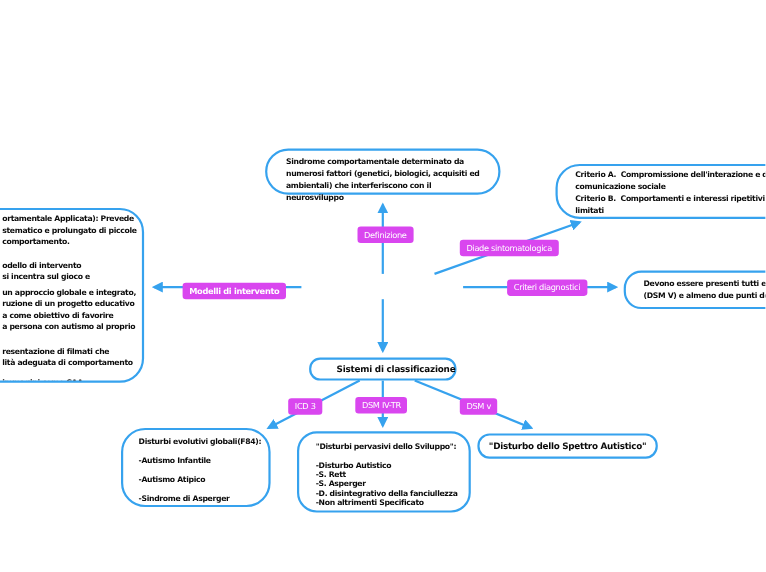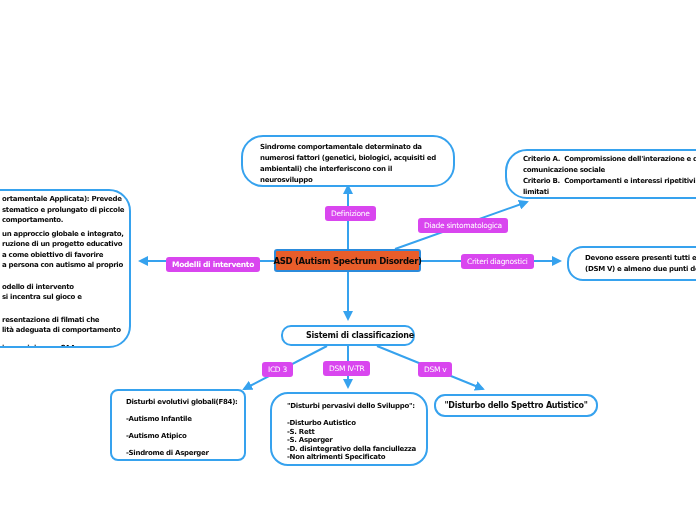--- a/index.html
+++ b/index.html
@@ -24,37 +24,37 @@
     background:#e85d2a;border:2px solid #2b8bdb;border-radius:3px;box-sizing:border-box;
     display:flex;align-items:center;justify-content:center;z-index:5;
     font-size:8.5px;font-weight:700;letter-spacing:-0.3px;color:#0a0a0a;white-space:nowrap;
   }
   .class-node{
     left:281px;top:325px;width:134px;height:21px;border-radius:10px;z-index:3;
     display:flex;align-items:center;justify-content:center;
   }
   .class-node .txt{font-size:8px;white-space:nowrap;letter-spacing:-0.2px;padding-left:24px;}
   
-  .def-box{left:241px;top:135px;width:214px;height:52px;border-radius:22px;padding:5px 10px 0 17px;z-index:2;}
+  .def-box{left:241px;top:135px;width:214px;height:42px;border-radius:22px;padding:5px 10px 0 17px;z-index:2;}
   .def-box .txt{line-height:11px;}
   
   .crit-box{left:505px;top:149px;width:260px;height:50px;border-radius:22px;padding:3px 0 0 16px;z-index:2;}
   .crit-box .txt{line-height:11px;white-space:pre;}
   
   .dsmc-box{left:567px;top:246px;width:240px;height:35px;border-radius:16px;padding:5px 0 0 16px;z-index:2;}
   .dsmc-box .txt{line-height:11px;white-space:pre;}
   
   .interv-box{left:-80px;top:189px;width:211px;height:159px;border-radius:22px;padding:3px 4px 0 80px;z-index:2;overflow:hidden;}
   .interv-box .txt{line-height:10.5px;}
   .interv-box .g2{margin-top:3px;}
   .interv-box .g3{margin-top:11px;}
   .interv-box .g4{margin-top:12px;}
   .interv-box .g5{margin-top:7px;}
   
-  .icd-box{left:110px;top:389px;width:136px;height:72px;border-radius:8px;padding:7px 6px 0 14px;z-index:2;}
+  .icd-box{left:110px;top:389px;width:136px;height:72px;border-radius:22px;padding:7px 6px 0 14px;z-index:2;}
   .icd-box .txt{line-height:8.5px;}
   .dsm4-box{left:270px;top:392px;width:158px;height:74px;border-radius:18px;padding:8px 6px 0 15px;z-index:2;}
   .dsm4-box .txt{line-height:8.5px;}
   .dsm5-box{left:434px;top:394px;width:164px;height:23px;border-radius:11px;display:flex;align-items:center;justify-content:center;z-index:2;}
   .dsm5-box .txt{font-size:8px;white-space:nowrap;letter-spacing:-0.25px;}
   
   .lbl-definizione{left:325px;top:206px;}
   .lbl-diade{left:418px;top:218px;}
   .lbl-criteri{left:461px;top:254px;}
   .lbl-modelli{left:166px;top:257px;font-weight:bold;}
@@ -98,34 +98,31 @@
 
   <div class="node dsmc-box">
     <div class="txt">Devono essere presenti tutti e 3 i
 (DSM V) e almeno due punti del C</div>
   </div>
 
   <div class="node interv-box">
     <div class="txt g1">ortamentale Applicata): Prevede
 stematico e prolungato di piccole
 comportamento.</div>
+    <div class="txt g3">odello di intervento
+si incentra sul gioco e</div>
     <div class="txt g2">un approccio globale e integrato,
 ruzione di un progetto educativo
 a come obiettivo di favorire
 a persona con autismo al proprio</div>
-    <div class="txt g3">odello di intervento
-si incentra sul gioco e</div>
     <div class="txt g4">resentazione di filmati che
 lità adeguata di comportamento</div>
     <div class="txt g5">immagini come CAA</div>
   </div>
 
-  <div class="center-node">
-    <span>ASD (Autism Spectrum Disorder)</span>
-  </div>
 
   <div class="node class-node">
     <div class="txt">Sistemi di classificazione</div>
   </div>
 
   <div class="node icd-box">
     <div class="txt">Disturbi evolutivi globali(F84):
 
 -Autismo Infantile
 

